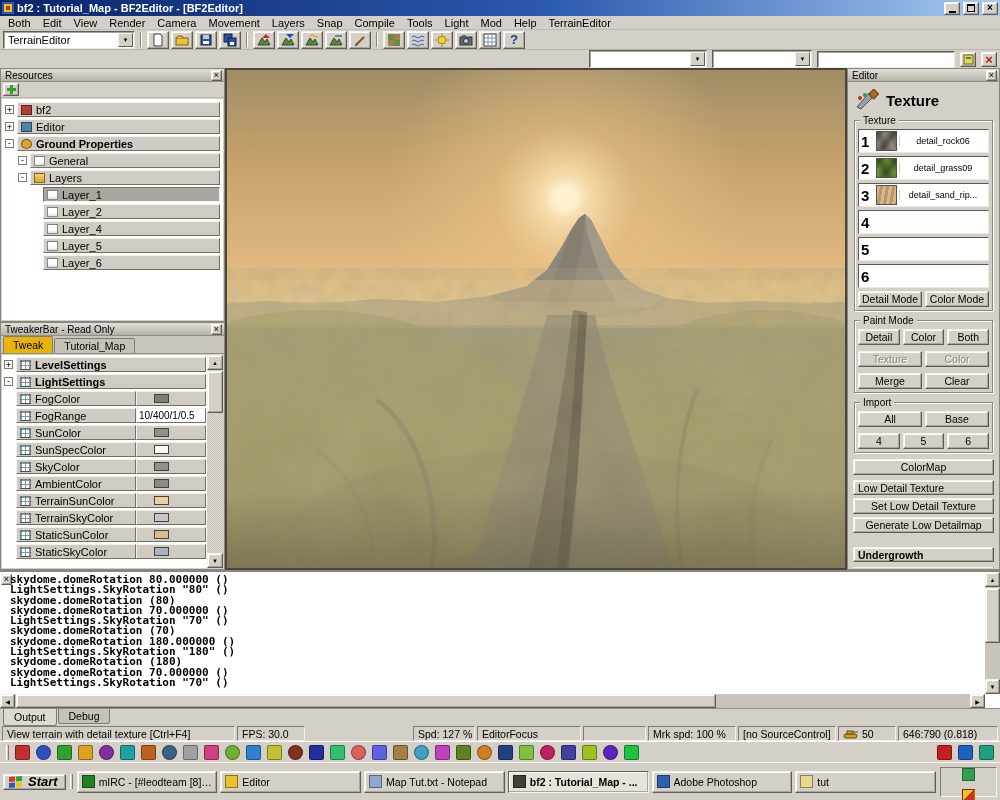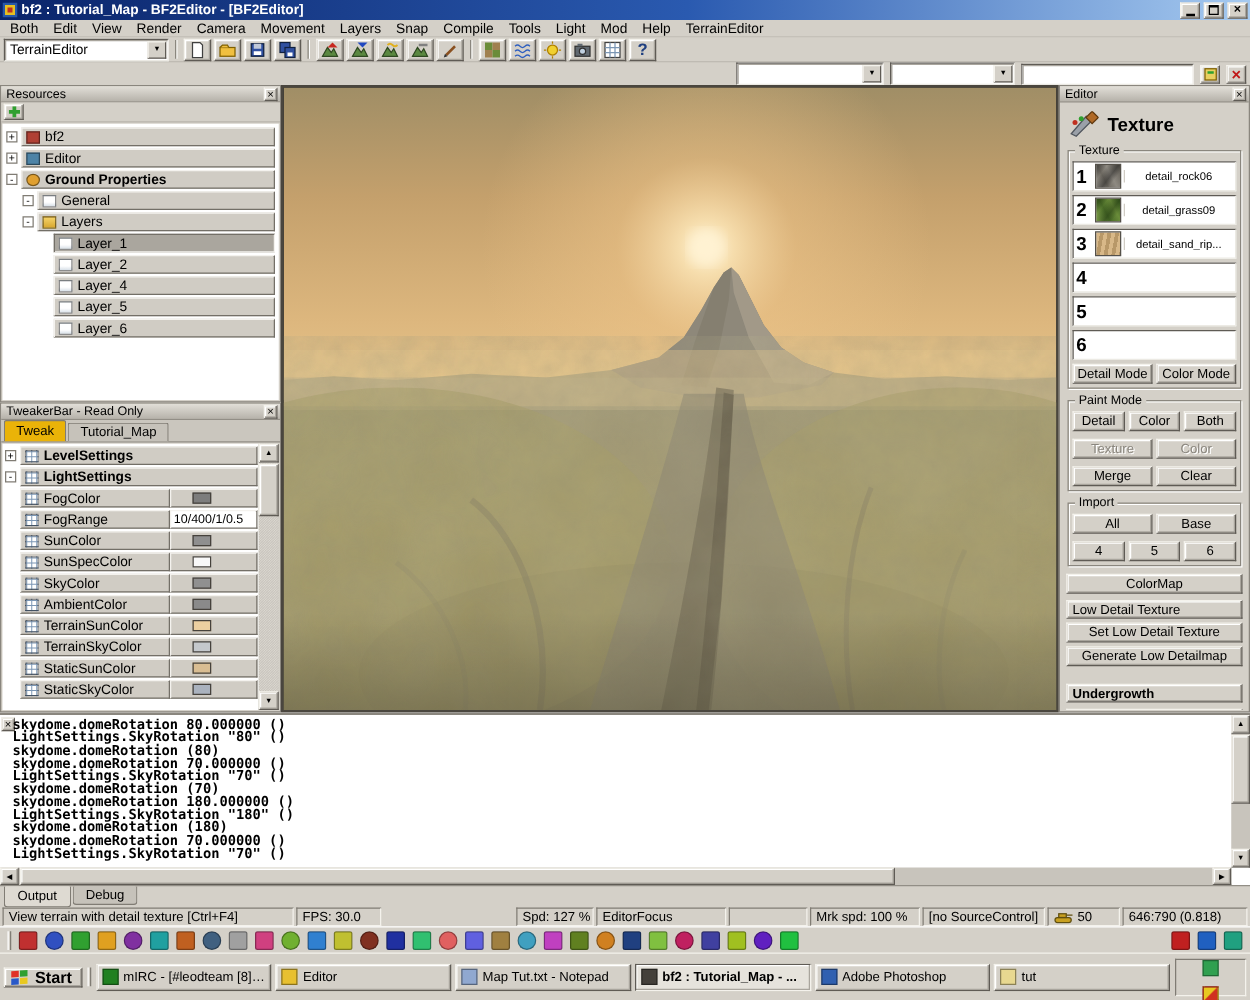--- a/index.html
+++ b/index.html
@@ -144,21 +144,21 @@
 
   
   .iconstrip{position:absolute;left:0;top:741px;width:1000px;height:21px;background:#d4d0c8;
     border-top:1px solid #fff;display:flex;align-items:center;gap:6px;padding:0 6px;}
   .ql{width:15px;height:15px;flex:none;border:1px solid rgba(0,0,0,.35);border-radius:2px;}
   .strip-grip{width:3px;height:15px;border-left:1px solid #fff;border-right:1px solid #807c74;flex:none;}
   .strip-spacer{flex:1;}
   .taskbar{position:absolute;left:0;top:762px;width:1000px;height:38px;background:#d4d0c8;
     border-top:1px solid #f4f2ec;display:flex;align-items:center;gap:4px;padding:0 3px;}
   .start-btn{height:16px;padding:0 7px 0 4px;display:flex;align-items:flex-end;gap:4px;
-    font-weight:bold;font-size:13px;}
+    font-weight:bold;font-size:13px;font-style:italic;}
   .task-area{flex:1;display:flex;gap:3px;overflow:hidden;}
   .task-btn{flex:1;max-width:150px;height:22px;display:flex;align-items:center;gap:4px;
     padding:0 4px;font-size:10.5px;overflow:hidden;}
   .task-btn.active{border-color:#5f5b55 #f4f2ec #f4f2ec #5f5b55;background:#e6e3dc;font-weight:bold;}
   .task-ico{width:13px;height:13px;flex:none;border:1px solid rgba(0,0,0,.4);}
   .task-label{white-space:nowrap;overflow:hidden;text-overflow:ellipsis;}
   .tray{height:30px;display:flex;align-items:center;gap:4px;padding:0 5px;
     border:1px solid;border-color:#807c74 #f4f2ec #f4f2ec #807c74;flex-direction:column;}
   .tray-ico{width:13px;height:13px;border:1px solid rgba(0,0,0,.35);flex:none;}
   .za{background:linear-gradient(135deg,#e8c820 50%,#d03020 50%);}

